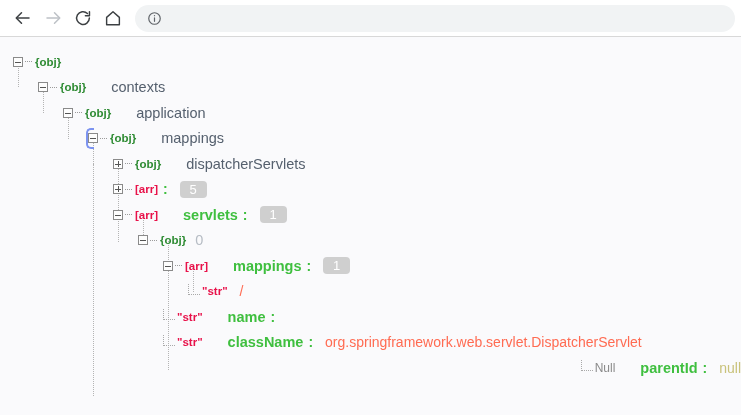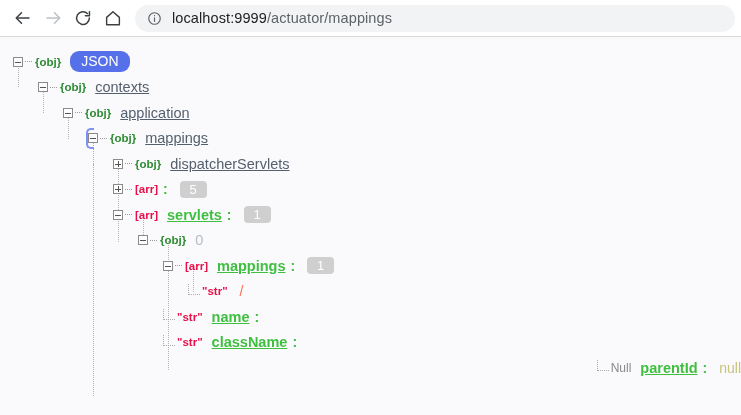--- a/index.html
+++ b/index.html
@@ -127,23 +127,22 @@
     font-weight: bold;
     flex: 0 0 auto;
     font-family: "Liberation Sans", sans-serif;
   }
   .tag-obj { color: #2e8b33; }
   .tag-arr { color: #e8124a; }
   .tag-str { color: #e8124a; }
   .tag-null { color: #8a8a8a; font-weight: normal; font-size: 12px; }
 
   .key {
-    margin-left: 9px;
-    flex: 0 0 auto;
-    text-decoration: underline;
+    margin-left: 25px;
+    flex: 0 0 auto;
   }
   .key-plain { color: #55606e; font-size: 14.5px; }
   .key-green { color: #3fbf3f; font-weight: bold; font-size: 14.5px; }
   .colon { color: #3fbf3f; font-weight: bold; }
 
   .idx { margin-left: 9px; color: #b6bcc4; font-size: 14.5px; }
 
   .val { margin-left: 12px; font-size: 14px; flex: 0 0 auto; }
   .val-str { color: #ff6b52; }
   .val-null { color: #c9c27a; }
@@ -223,41 +222,39 @@
   </div>
 
   <div class="omnibox">
     <span class="info-icon">
       <svg width="15" height="15" viewBox="0 0 24 24" fill="none" stroke="#5f6368" stroke-width="1.9" stroke-linecap="round">
         <circle cx="12" cy="12" r="9.2"></circle>
         <line x1="12" y1="11" x2="12" y2="16.5"></line>
         <circle cx="12" cy="7.4" r="1.05" fill="#5f6368" stroke="none"></circle>
       </svg>
     </span>
-    <span class="url-text"><span class="url-host">localhost:9999</span><span>/actuator/mappings</span></span>
   </div>
 </div>
 
 <div class="viewer">
 
   <div class="guide" style="left:18px;  top:24px;  height:26px;"></div>
   <div class="guide" style="left:43px;  top:50px;  height:26px;"></div>
   <div class="guide" style="left:68px;  top:76px;  height:26px;"></div>
   <div class="guide" style="left:93px;  top:101px; height:26px;"></div>
   <div class="guide" style="left:93px;  top:127px; height:232px;"></div>
   <div class="guide" style="left:118px; top:127px; height:78px;"></div>
   <div class="guide" style="left:143px; top:178px; height:26px;"></div>
   <div class="guide" style="left:168px; top:204px; height:129px;"></div>
   <div class="guide" style="left:193px; top:229px; height:26px;"></div>
 
   <div class="row lvl0">
     <span class="toggle"></span>
     <span class="dots"></span>
     <span class="tag tag-obj">{obj}</span>
-    <span class="badge-json">JSON</span>
   </div>
 
   <div class="row lvl1">
     <span class="toggle"></span>
     <span class="dots"></span>
     <span class="tag tag-obj">{obj}</span>
     <span class="key key-plain">contexts</span>
   </div>
 
   <div class="row lvl2">
@@ -326,20 +323,21 @@
     <span class="tag tag-str">"str"</span>
     <span class="key key-green">name</span>
     <span class="colon" style="margin-left:5px;">:</span>
   </div>
 
   <div class="row lvl6">
     <span class="leaf-connector"></span>
     <span class="tag tag-str">"str"</span>
     <span class="key key-green">className</span>
     <span class="colon" style="margin-left:5px;">:</span>
+    <span class="val val-str">org.springframework.web.servlet.DispatcherServlet</span>
   </div>
 
   <div class="row lvl3" style="padding-left:80px;justify-content:flex-end;">
     <span class="leaf-connector"></span>
     <span class="tag tag-null">Null</span>
     <span class="key key-green">parentId</span>
     <span class="colon" style="margin-left:5px;">:</span>
     <span class="val val-null">null</span>
   </div>
 

